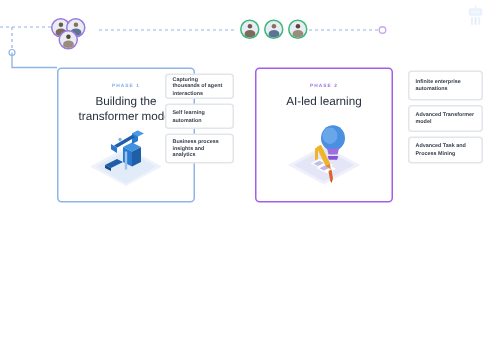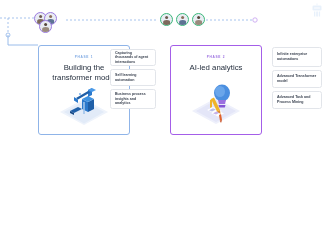--- a/index.html
+++ b/index.html
@@ -179,21 +179,21 @@
 
         <rect x="25.2" y="17" width="1.6" height="12" fill="#9fc2ea"></rect>
 
         <circle cx="22" cy="9" r="1.1" fill="#7fb3ec"></circle>
       </svg>
     </div>
   </div>
 
   <div class="phase-card" id="phase-card-2">
     <div class="phase-label">PHASE 2</div>
-    <div class="phase-title">AI-led analytics</div>
+    <div class="phase-title">AI-led learning</div>
     <div class="illus">
       <svg width="54" height="44" viewBox="0 0 54 44">
 
         <path d="M27,43 L3,30 L27,17 L51,30 Z" fill="#eef0fb"></path>
         <path d="M27,41 L7,30 L27,19 L47,30 Z" fill="#e4e6f8"></path>
 
         <path d="M18,29 L24,26 L33,30 L27,33 Z" fill="#ffffff"></path>
         <path d="M20,29.2 L24,27.2 L27,28.6 L23,30.6 Z" fill="#b9bfe8"></path>
         <path d="M22,32 L28,29 L35,32.5 L29,35.5 Z" fill="#ffffff"></path>
         <path d="M24,32.2 L28,30.2 L31,31.6 L27,33.6 Z" fill="#c6b2ea"></path>

